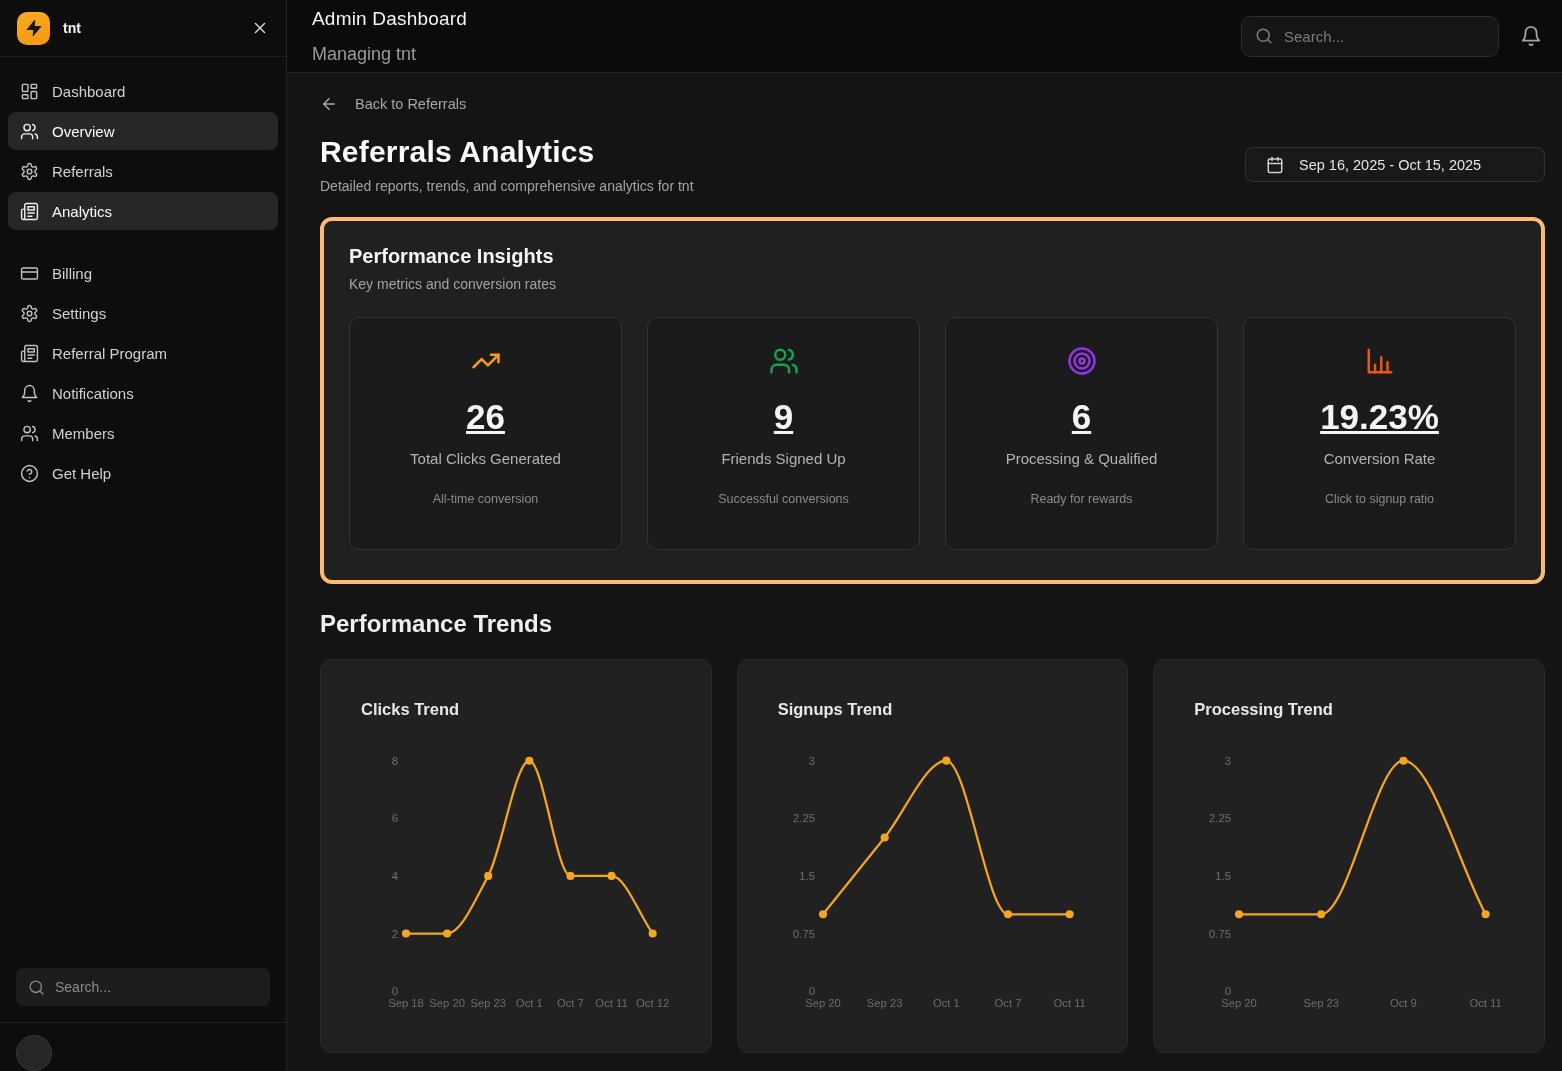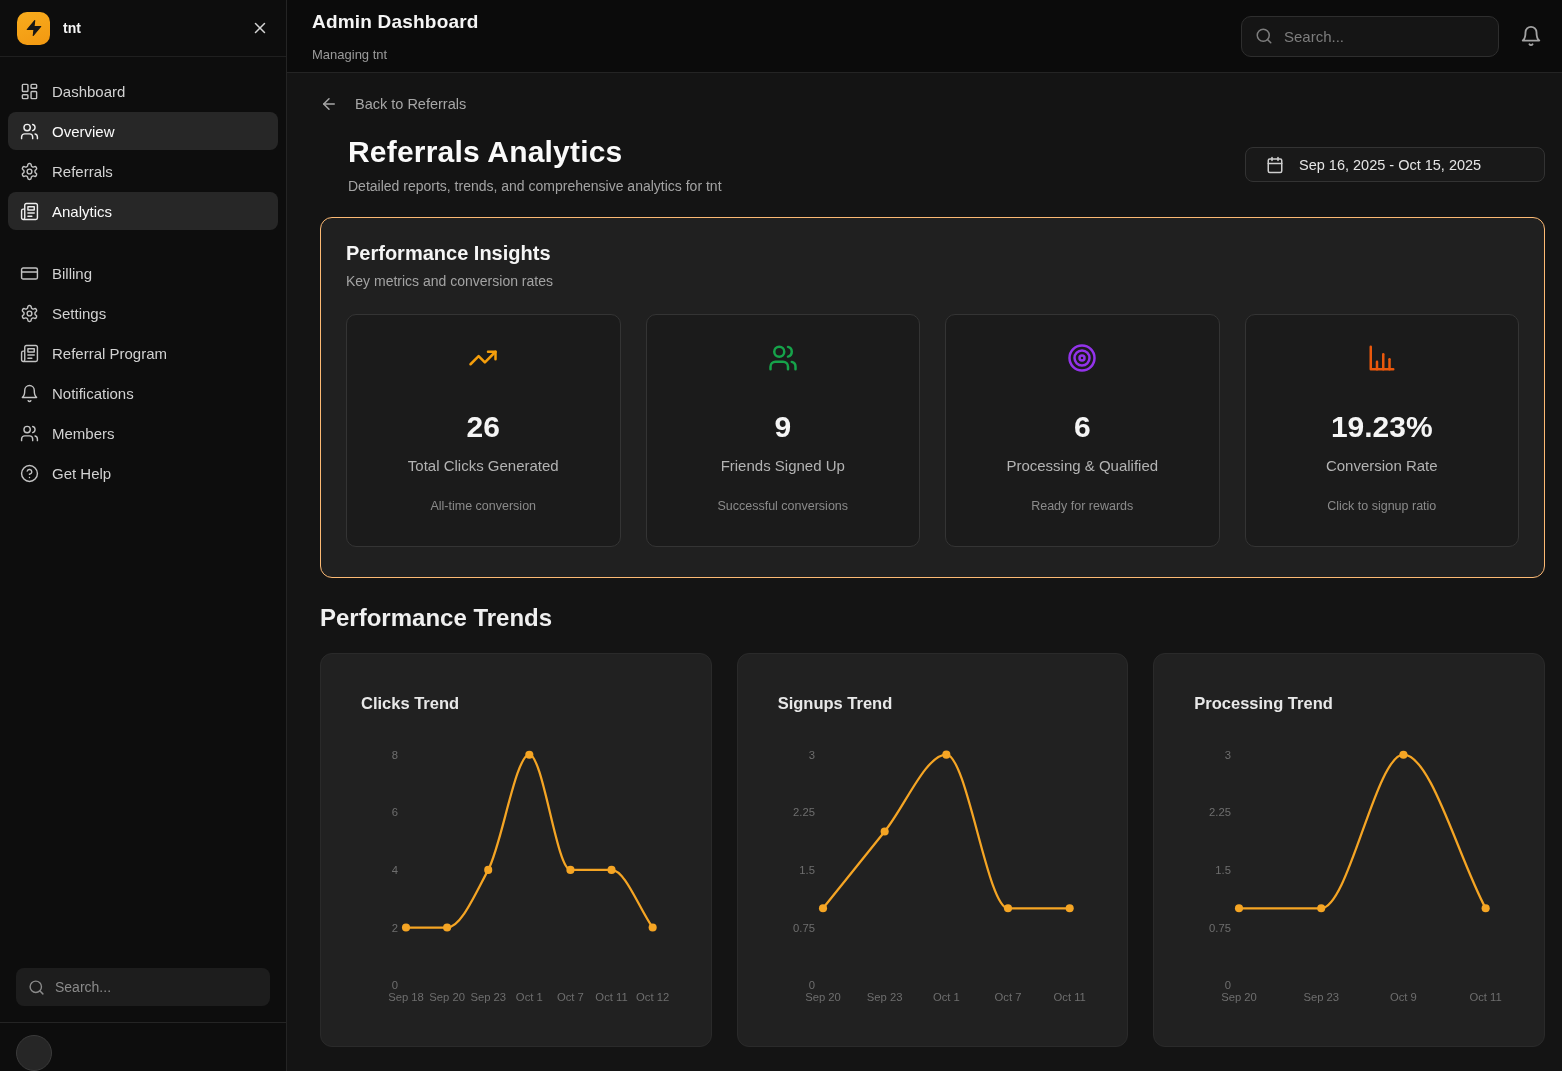--- a/index.html
+++ b/index.html
@@ -54,68 +54,68 @@
   .sb-footer { border-top:1px solid #242424; padding:12px 16px 0 16px; }
   .avatar { width:36px; height:36px; border-radius:50%; background:#262626; border:1px solid #3a3a3a; }
 
   
   .main { flex:1; display:flex; flex-direction:column; min-width:0; }
   .topbar {
     height:73px; min-height:73px; background:#0b0b0b;
     border-bottom:1px solid #242424;
     display:flex; align-items:center; padding:0 20px 0 25px;
   }
-  .topbar-titles h1 { font-size:19px; font-weight:700; color:#f5f5f5; letter-spacing:.2px; }
-  .topbar-titles .sub { font-size:13px; color:#9a9a9a; margin-top:14px; }
+  .topbar-titles h1 { font-size:19px; font-weight:400; color:#f5f5f5; letter-spacing:.2px; }
+  .topbar-titles .sub { font-size:18px; color:#9a9a9a; margin-top:14px; }
   .topbar-right { margin-left:auto; display:flex; align-items:center; gap:21px; }
   .hd-search {
     width:258px; height:41px; background:#151515;
     border:1px solid #2e2e2e; border-radius:10px;
     display:flex; align-items:center; gap:11px; padding:0 13px;
   }
   .hd-search .ic { color:#7d7d7d; display:flex; }
   .hd-search input {
     background:transparent; border:none; outline:none;
     color:#e5e5e5; font-size:15px; width:100%;
     font-family:"Liberation Sans", sans-serif;
   }
   .hd-search input::placeholder { color:#7d7d7d; }
   .bell-btn { background:none; border:none; color:#a3a3a3; cursor:pointer; display:flex; }
 
   .content { flex:1; padding:22px 17px 0 33px; overflow:hidden; }
   .back-link {
     display:inline-flex; align-items:center; gap:17px;
     color:#a6a6a6; font-size:14.5px; cursor:pointer; margin-bottom:22px;
   }
-  .title-row { display:flex; align-items:center; justify-content:space-between;margin-left:28px; }
+  .title-row { display:flex; align-items:center; justify-content:space-between; }
   .page-title { font-size:30px; font-weight:700; color:#fafafa; letter-spacing:.2px; }
   .page-sub { font-size:14px; color:#a3a3a3; margin-top:9px; }
   .date-btn {
     width:300px; height:35px; background:#191919;
     border:1px solid #333333; border-radius:8px;
     display:flex; align-items:center; gap:15px; padding:0 20px;
     color:#e5e5e5; font-size:14.5px; cursor:pointer;
     font-family:"Liberation Sans", sans-serif;
   }
   .date-btn .ic { color:#cfcfcf; display:flex; }
 
   .insights-card {
-    margin-top:23px; background:#202020; border:1px solid #fdba74;
+    margin-top:23px; background:#202020; border:4px solid #fdba74;
     border-radius:12px; padding:24px 25px 30px 25px;
   }
   .insights-card h3 { font-size:20px; font-weight:700; color:#f5f5f5; }
   .insights-card .sub { font-size:14px; color:#a3a3a3; margin-top:8px; }
   .metrics { display:grid; grid-template-columns:repeat(4,1fr); gap:25px; margin-top:25px; }
   .metric-card {
     background:#1b1b1b; border:1px solid #343434; border-radius:10px;
     height:233px; display:flex; flex-direction:column; align-items:center;
     text-align:center; padding-top:28px;
   }
   .metric-card .m-icon { display:flex; }
-  .metric-card .m-value { font-size:30px; font-weight:700; color:#f5f5f5; margin-top:37px; }
+  .metric-card .m-value { font-size:35px; font-weight:700; color:#f5f5f5; margin-top:21px;text-decoration:underline; }
   .metric-card .m-label { font-size:15px; color:#b3b3b3; margin-top:13px; }
   .metric-card .m-sub { font-size:12.5px; color:#8a8a8a; margin-top:25px; }
 
   .trends-title { font-size:24px; font-weight:700; color:#f0f0f0; margin:26px 0 21px 0; }
   .charts { display:grid; grid-template-columns:repeat(3,1fr); gap:25px; }
   .chart-card {
     background:#212121; border:1px solid #2a2a2a; border-radius:12px;
     height:394px; padding:40px;
   }
   .chart-card h4 { font-size:16.5px; font-weight:700; color:#e8e8e8; margin-bottom:12px; }

